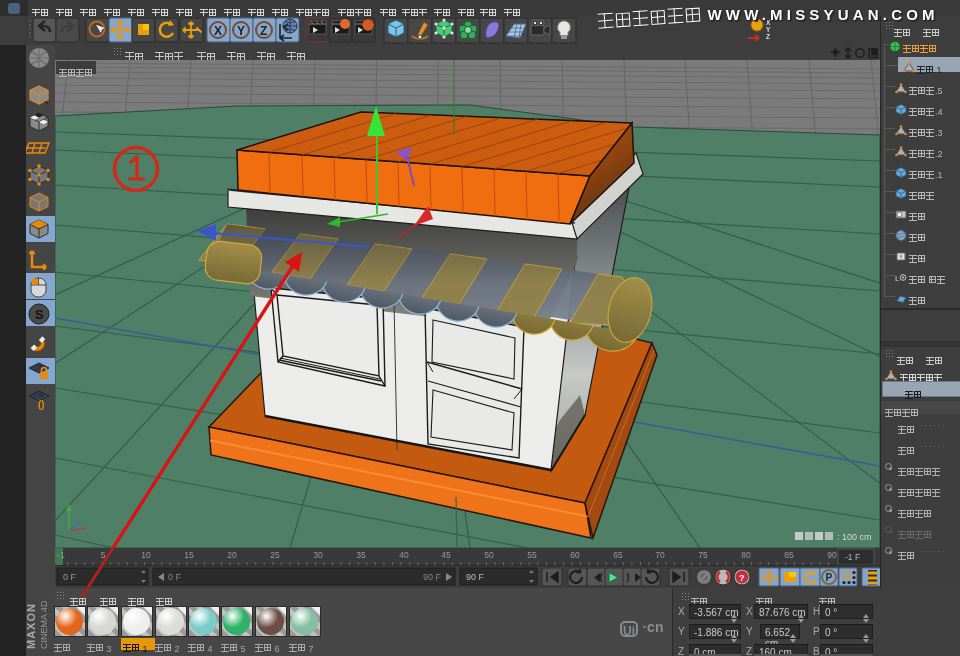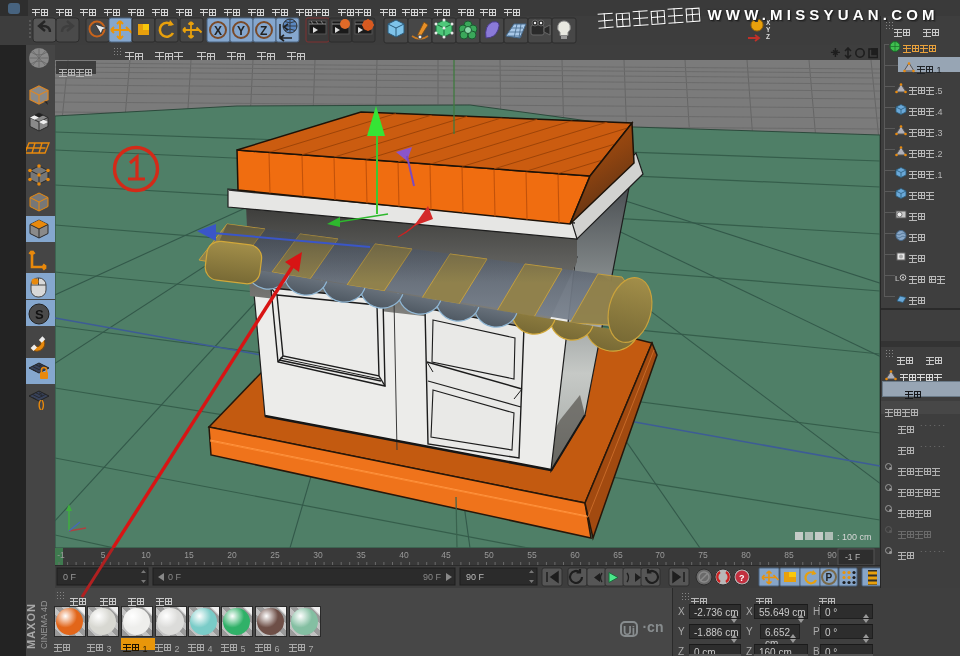--- a/index.html
+++ b/index.html
@@ -883,27 +883,27 @@
 <span style="display:inline-block;border:2px solid #8f9496;border-radius:5px;width:18px;height:16px;font:bold 12px 'Liberation Sans';text-align:center;line-height:16px">Ui</span>
 <span style="font:bold 14px 'Liberation Sans';vertical-align:3px">·cn</span></div>
     </div>
   <div id="coords" class="abs">
       <div class="abs grip" style="left:8px;top:4px"></div>
       <span class="abs" style="left:18px;top:4px;color:#b8b8b8"><i class="k s8"></i><i class="k2 s8"></i></span>
       <span class="abs" style="left:83px;top:4px;color:#b8b8b8"><i class="k s8"></i><i class="k2 s8"></i></span>
       <span class="abs" style="left:146px;top:4px;color:#b8b8b8"><i class="k s8"></i><i class="k2 s8"></i></span>
       <span class="abs" style="left:5px;top:18px;color:#aaa;font-size:10px">X</span>
       <div class="ibox" style="left:16px;top:16px;width:52px;height:15px">
-        <span style="position:absolute;left:4px;top:2px">-2.736 cm</span>
+        <span style="position:absolute;left:4px;top:2px">-3.567 cm</span>
         <span style="position:absolute;right:3px;top:4px"><i class="tu"></i></span>
         <span style="position:absolute;right:3px;top:9px"><i class="td"></i></span>
       </div>
       <span class="abs" style="left:73px;top:18px;color:#aaa;font-size:10px">X</span>
       <div class="ibox" style="left:81px;top:16px;width:54px;height:15px">
-        <span style="position:absolute;left:4px;top:2px">55.649 cm</span>
+        <span style="position:absolute;left:4px;top:2px">87.676 cm</span>
         <span style="position:absolute;right:3px;top:4px"><i class="tu"></i></span>
         <span style="position:absolute;right:3px;top:9px"><i class="td"></i></span>
       </div>
       <span class="abs" style="left:140px;top:18px;color:#aaa;font-size:10px">H</span>
       <div class="ibox" style="left:147px;top:16px;width:53px;height:15px">
         <span style="position:absolute;left:4px;top:2px">0 °</span>
         <span style="position:absolute;right:3px;top:4px"><i class="tu"></i></span>
         <span style="position:absolute;right:3px;top:9px"><i class="td"></i></span>
       </div>
       <span class="abs" style="left:5px;top:38px;color:#aaa;font-size:10px">Y</span>

